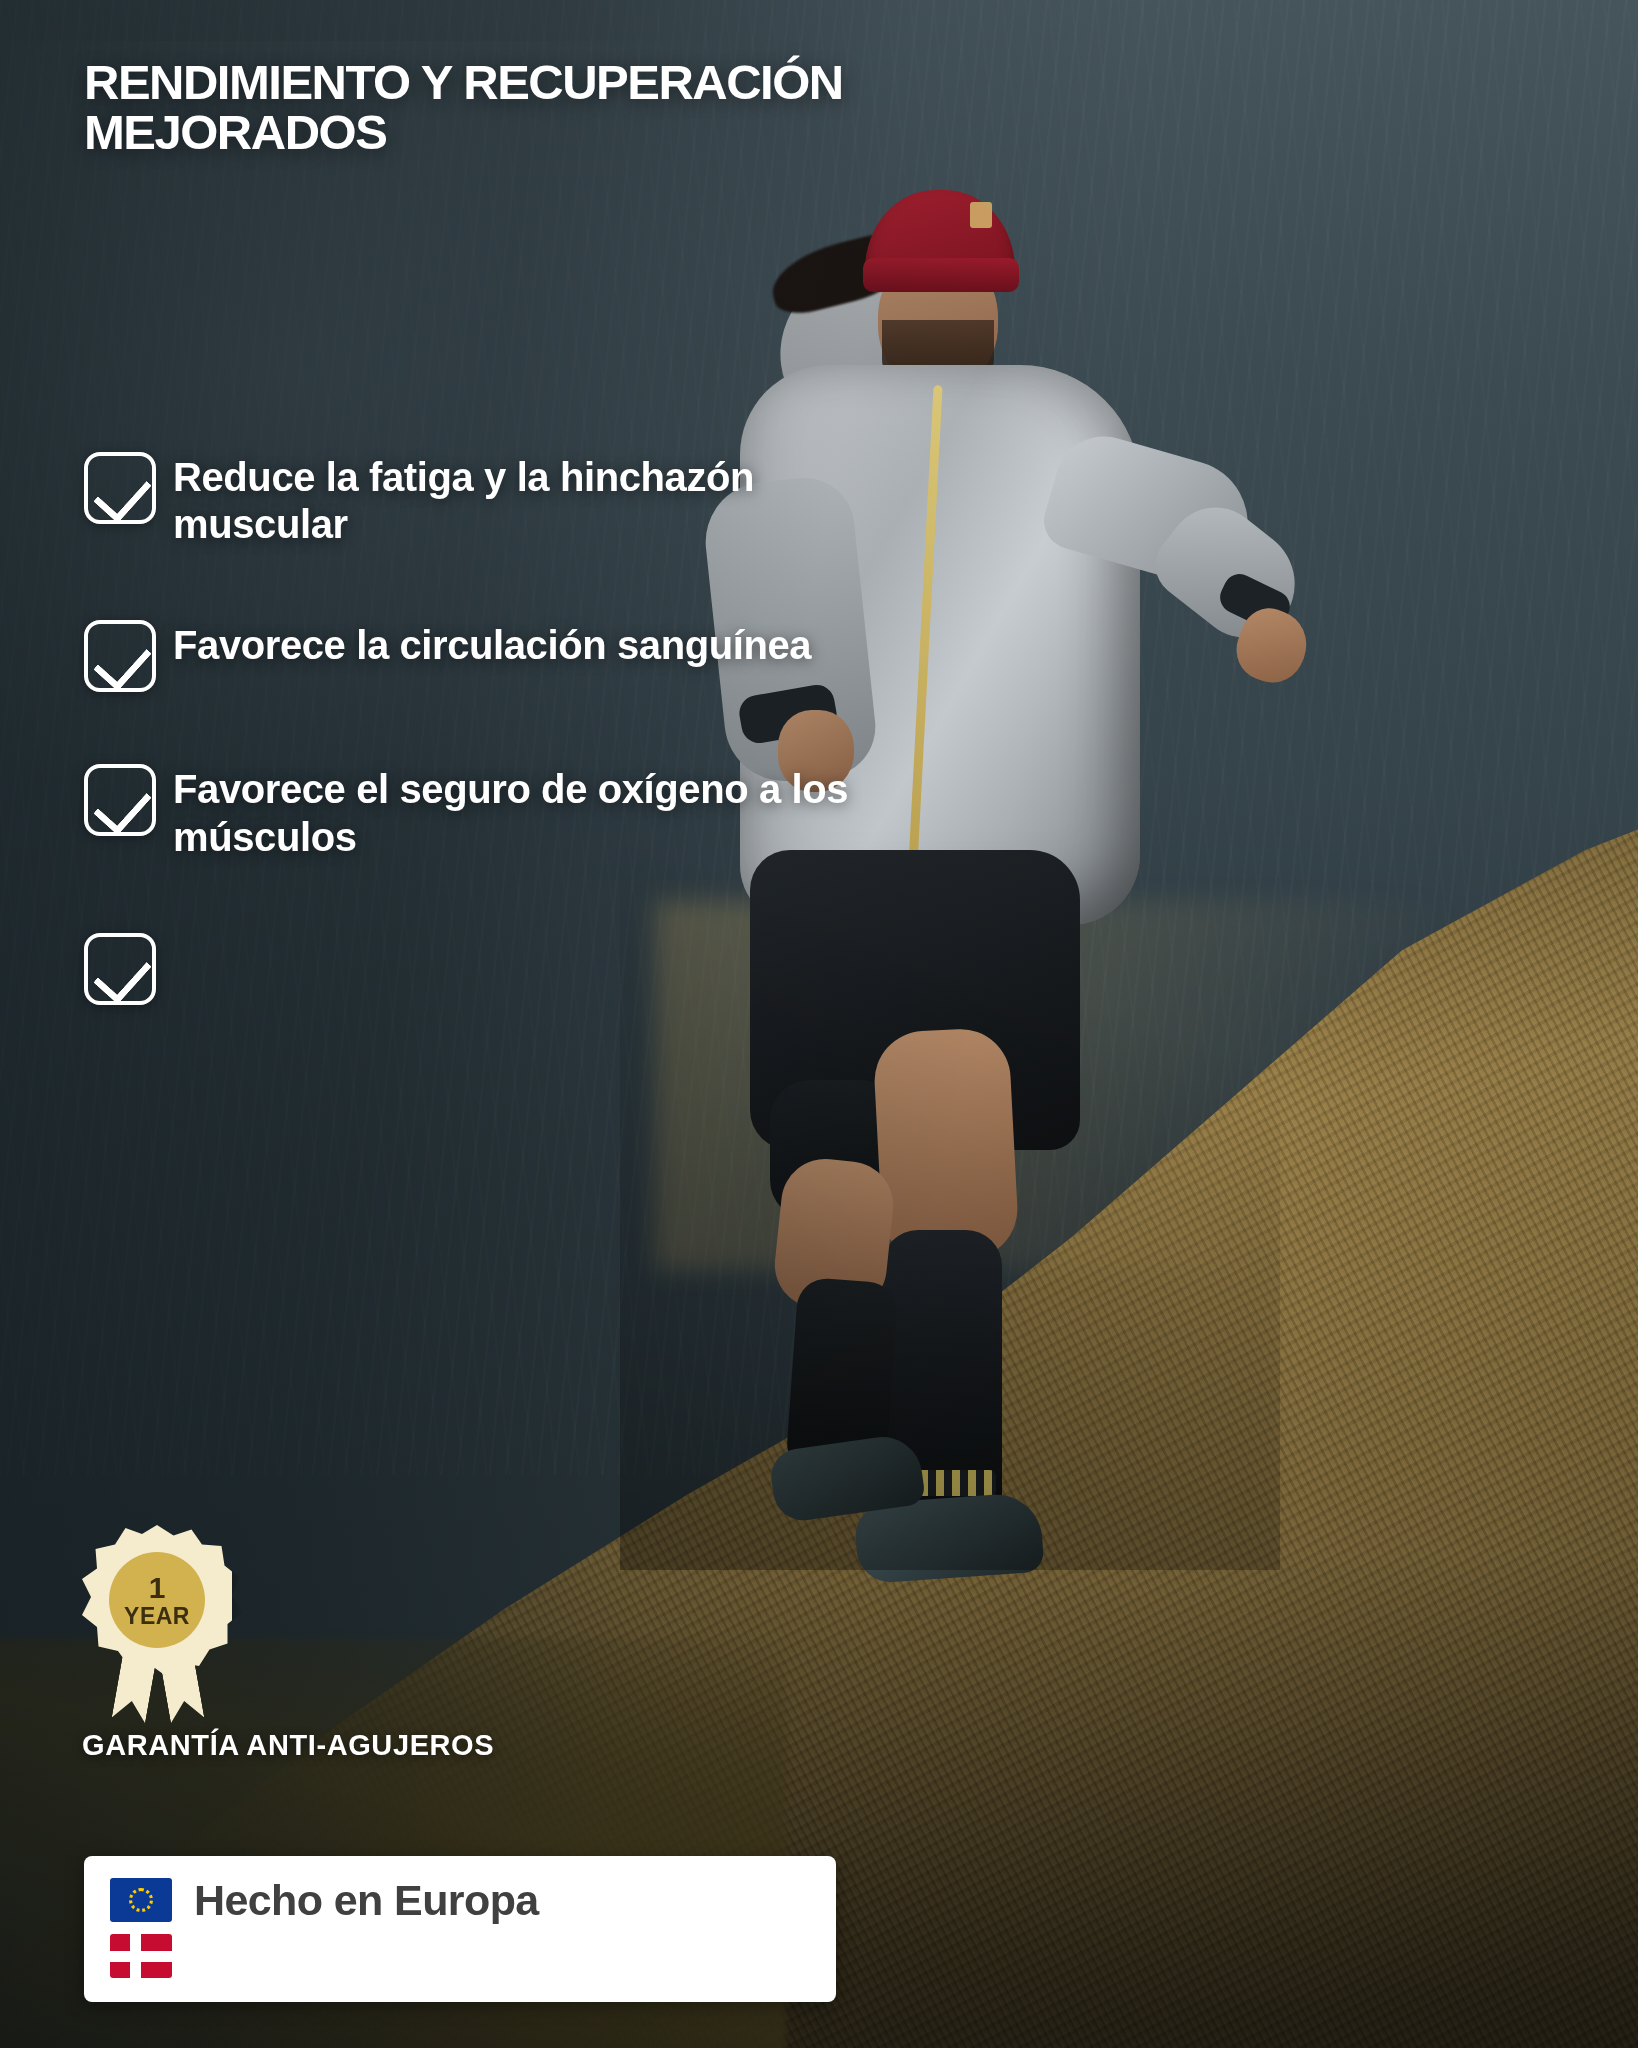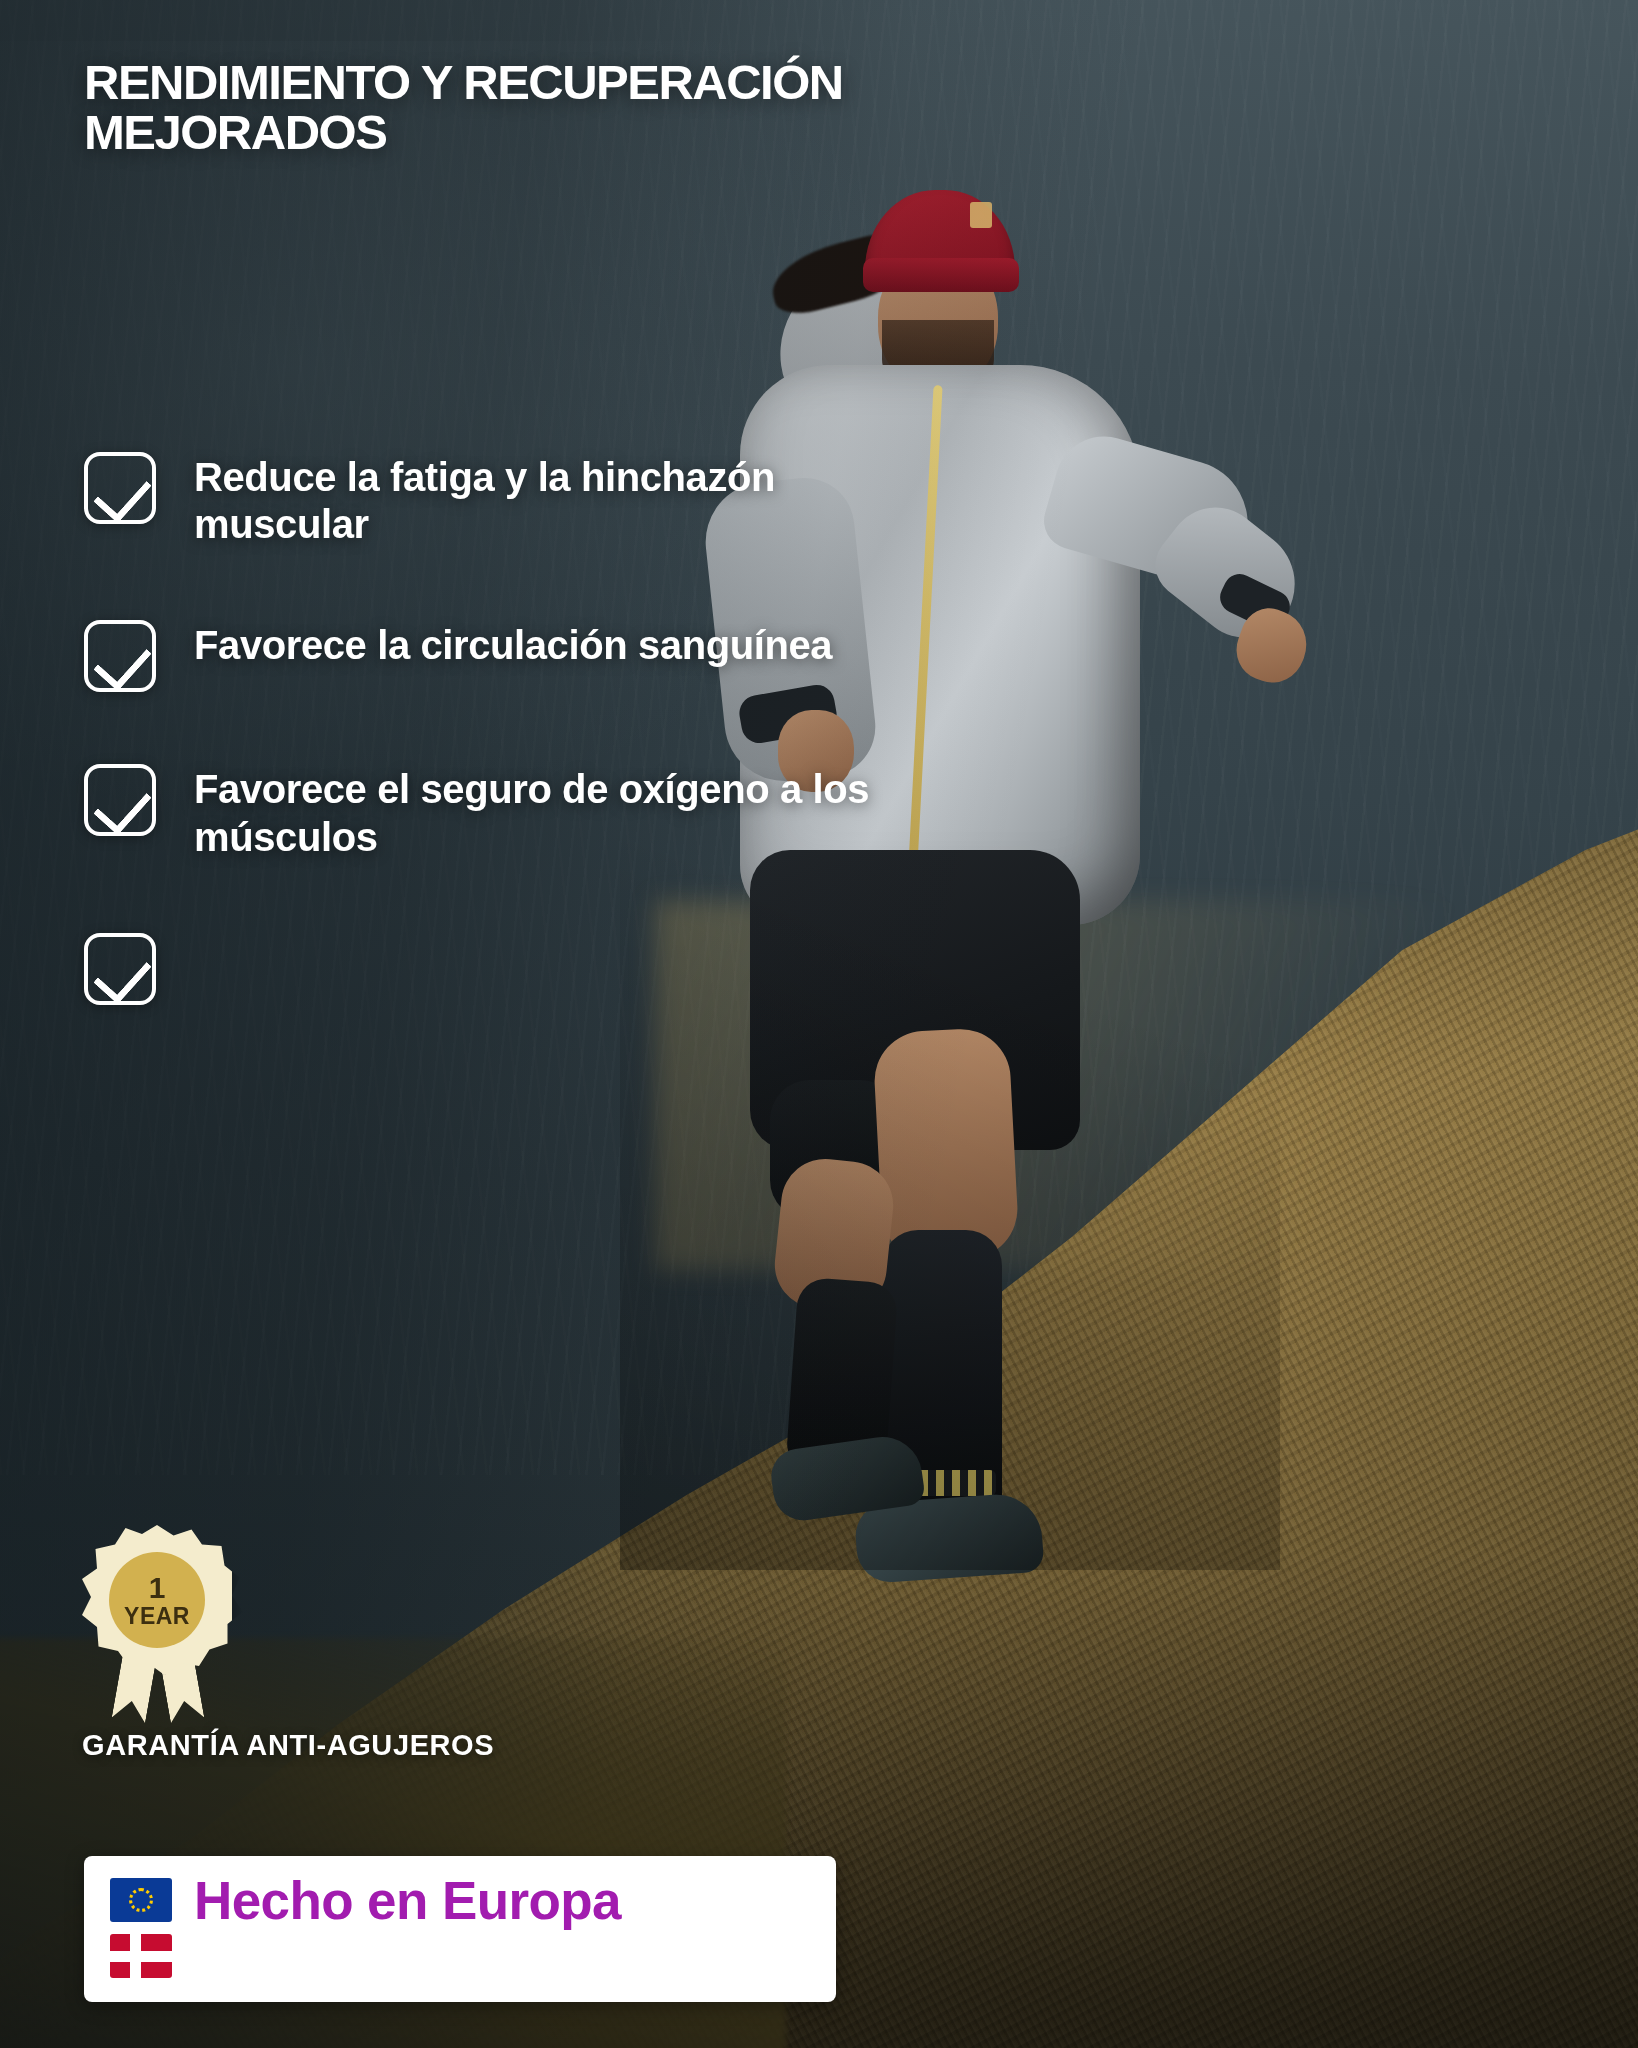--- a/index.html
+++ b/index.html
@@ -248,21 +248,21 @@
   
   .benefits {
     position: absolute;
     left: 84px;
     top: 452px;
     width: 830px;
   }
   .benefit {
     display: flex;
     align-items: flex-start;
-    gap: 38px;
+    gap: 17px;
     margin-bottom: 72px;
   }
   .benefit:last-child { margin-bottom: 0; }
   .check-box {
     flex: 0 0 auto;
     width: 72px;
     height: 72px;
     border: 4px solid #ffffff;
     border-radius: 16px;
     position: relative;
@@ -356,23 +356,23 @@
     padding: 16px 26px 18px 26px;
     box-shadow: 0 4px 18px rgba(0,0,0,.35);
   }
   .madein-row {
     display: flex;
     align-items: center;
     gap: 22px;
     height: 56px;
   }
   .madein-row span {
-    color: #a21caf;
+    color: #404040;
     font-weight: 700;
-    font-size: 53px;
+    font-size: 43px;
     letter-spacing: -0.6px;
     white-space: nowrap;
   }
   .flag-eu, .flag-dk {
     flex: 0 0 auto;
     width: 62px; height: 44px;
     border-radius: 3px;
     position: relative;
     overflow: hidden;
   }

